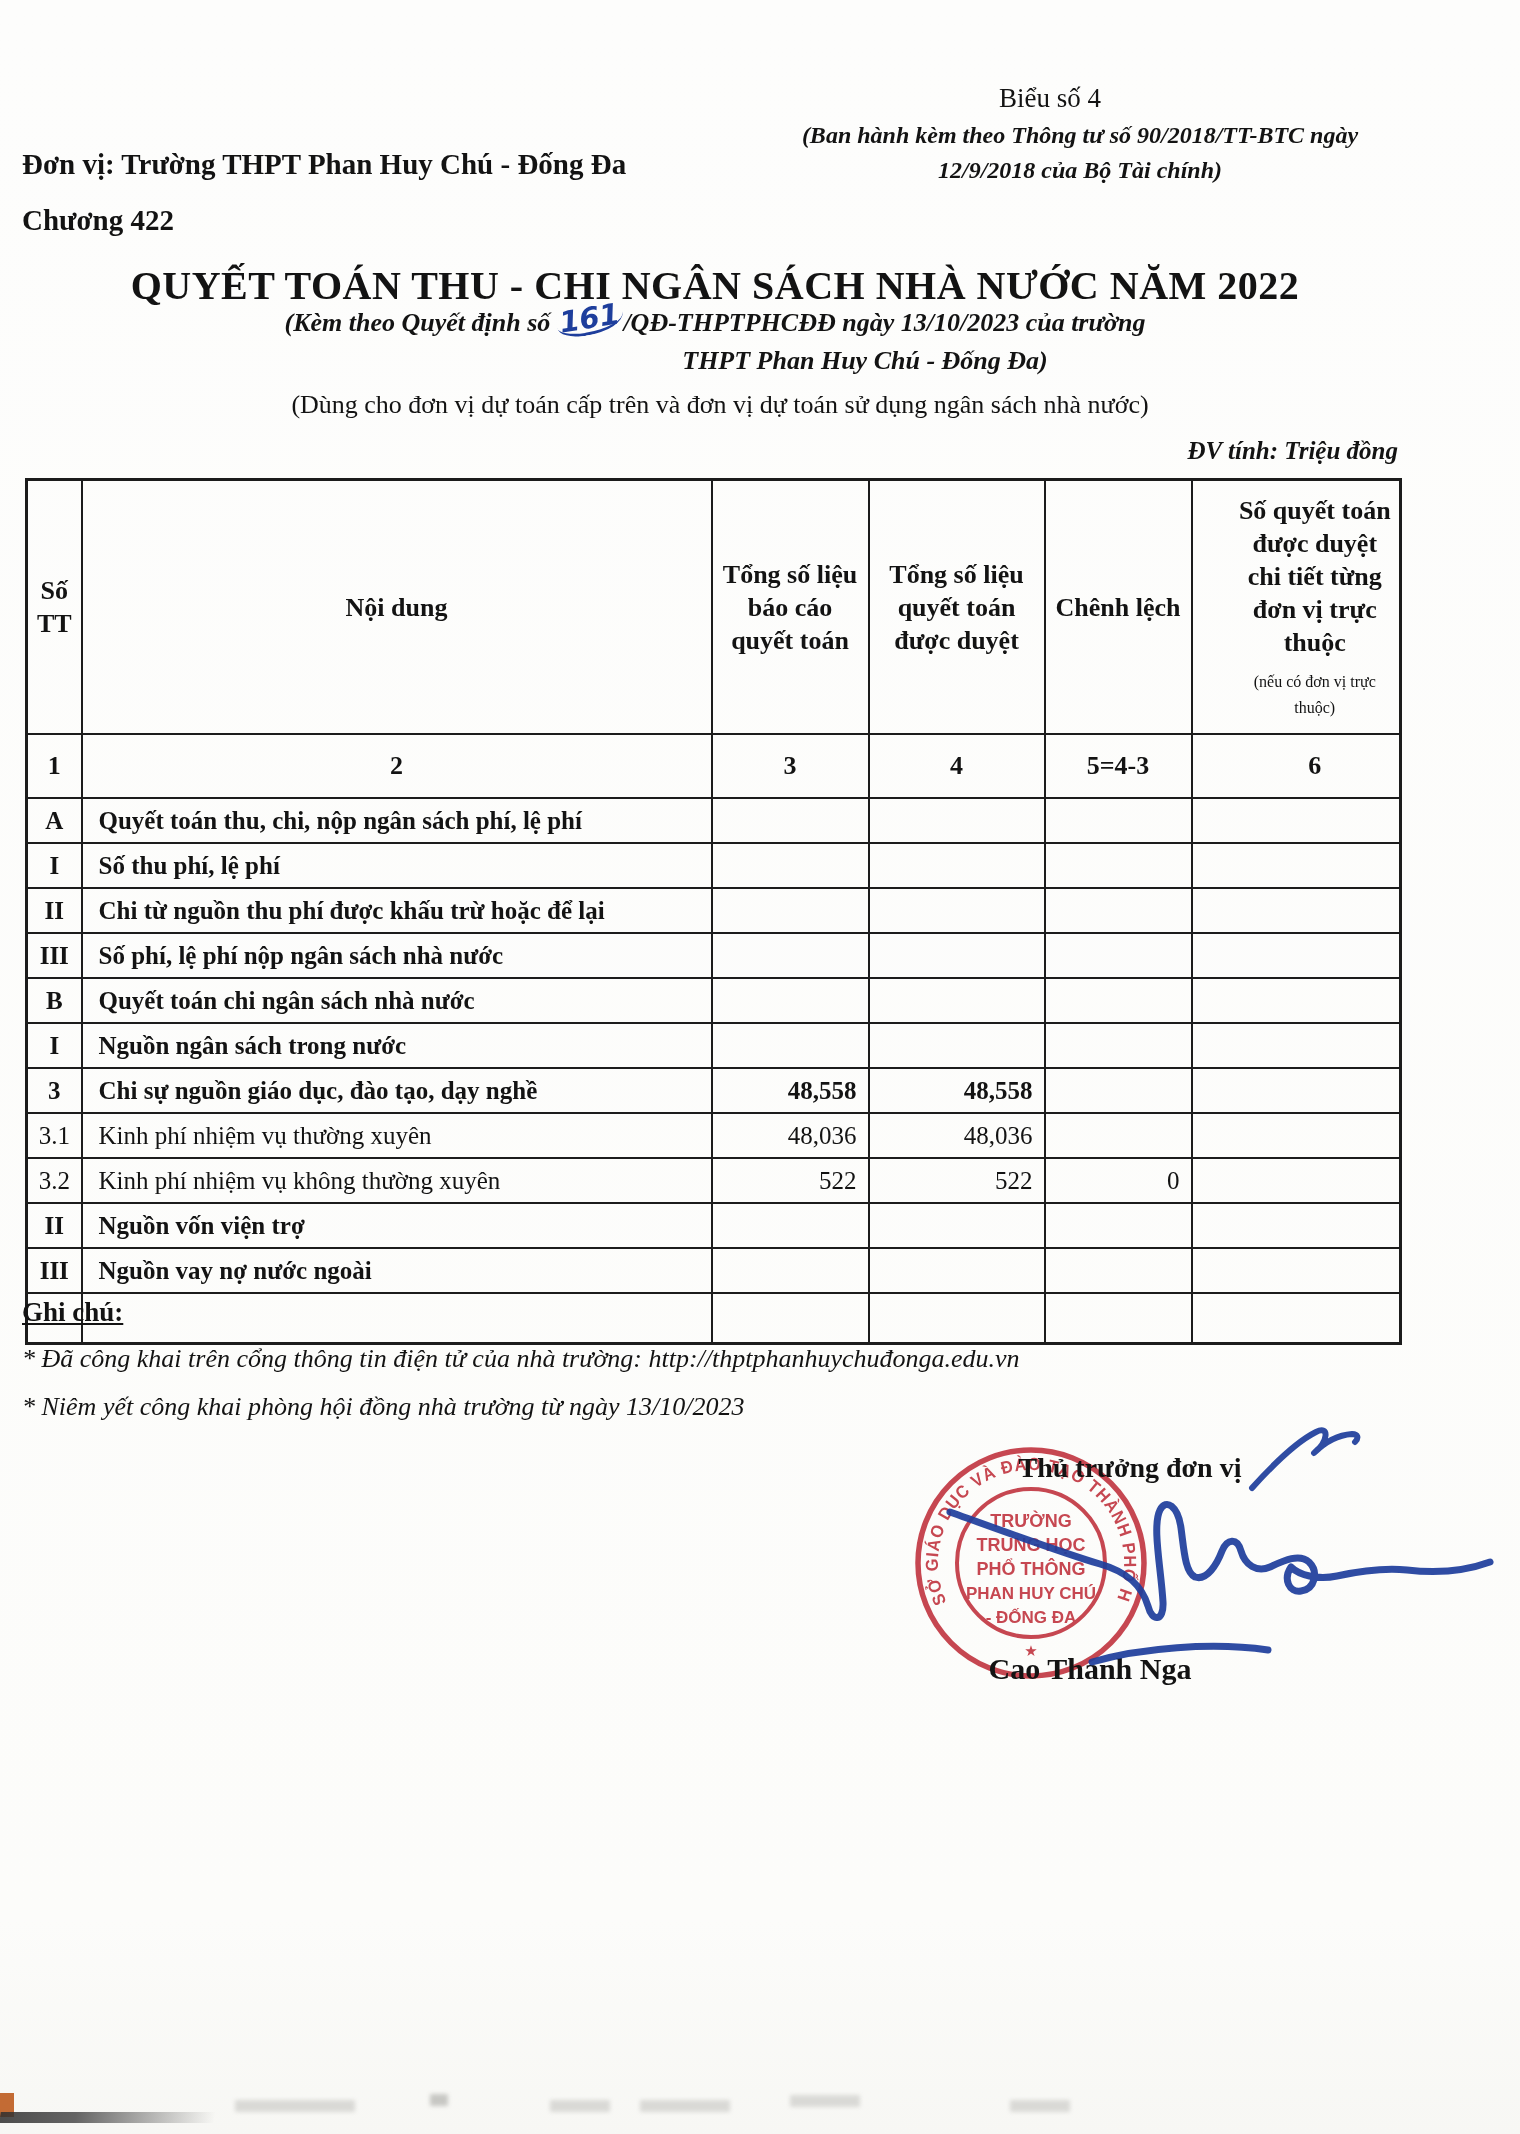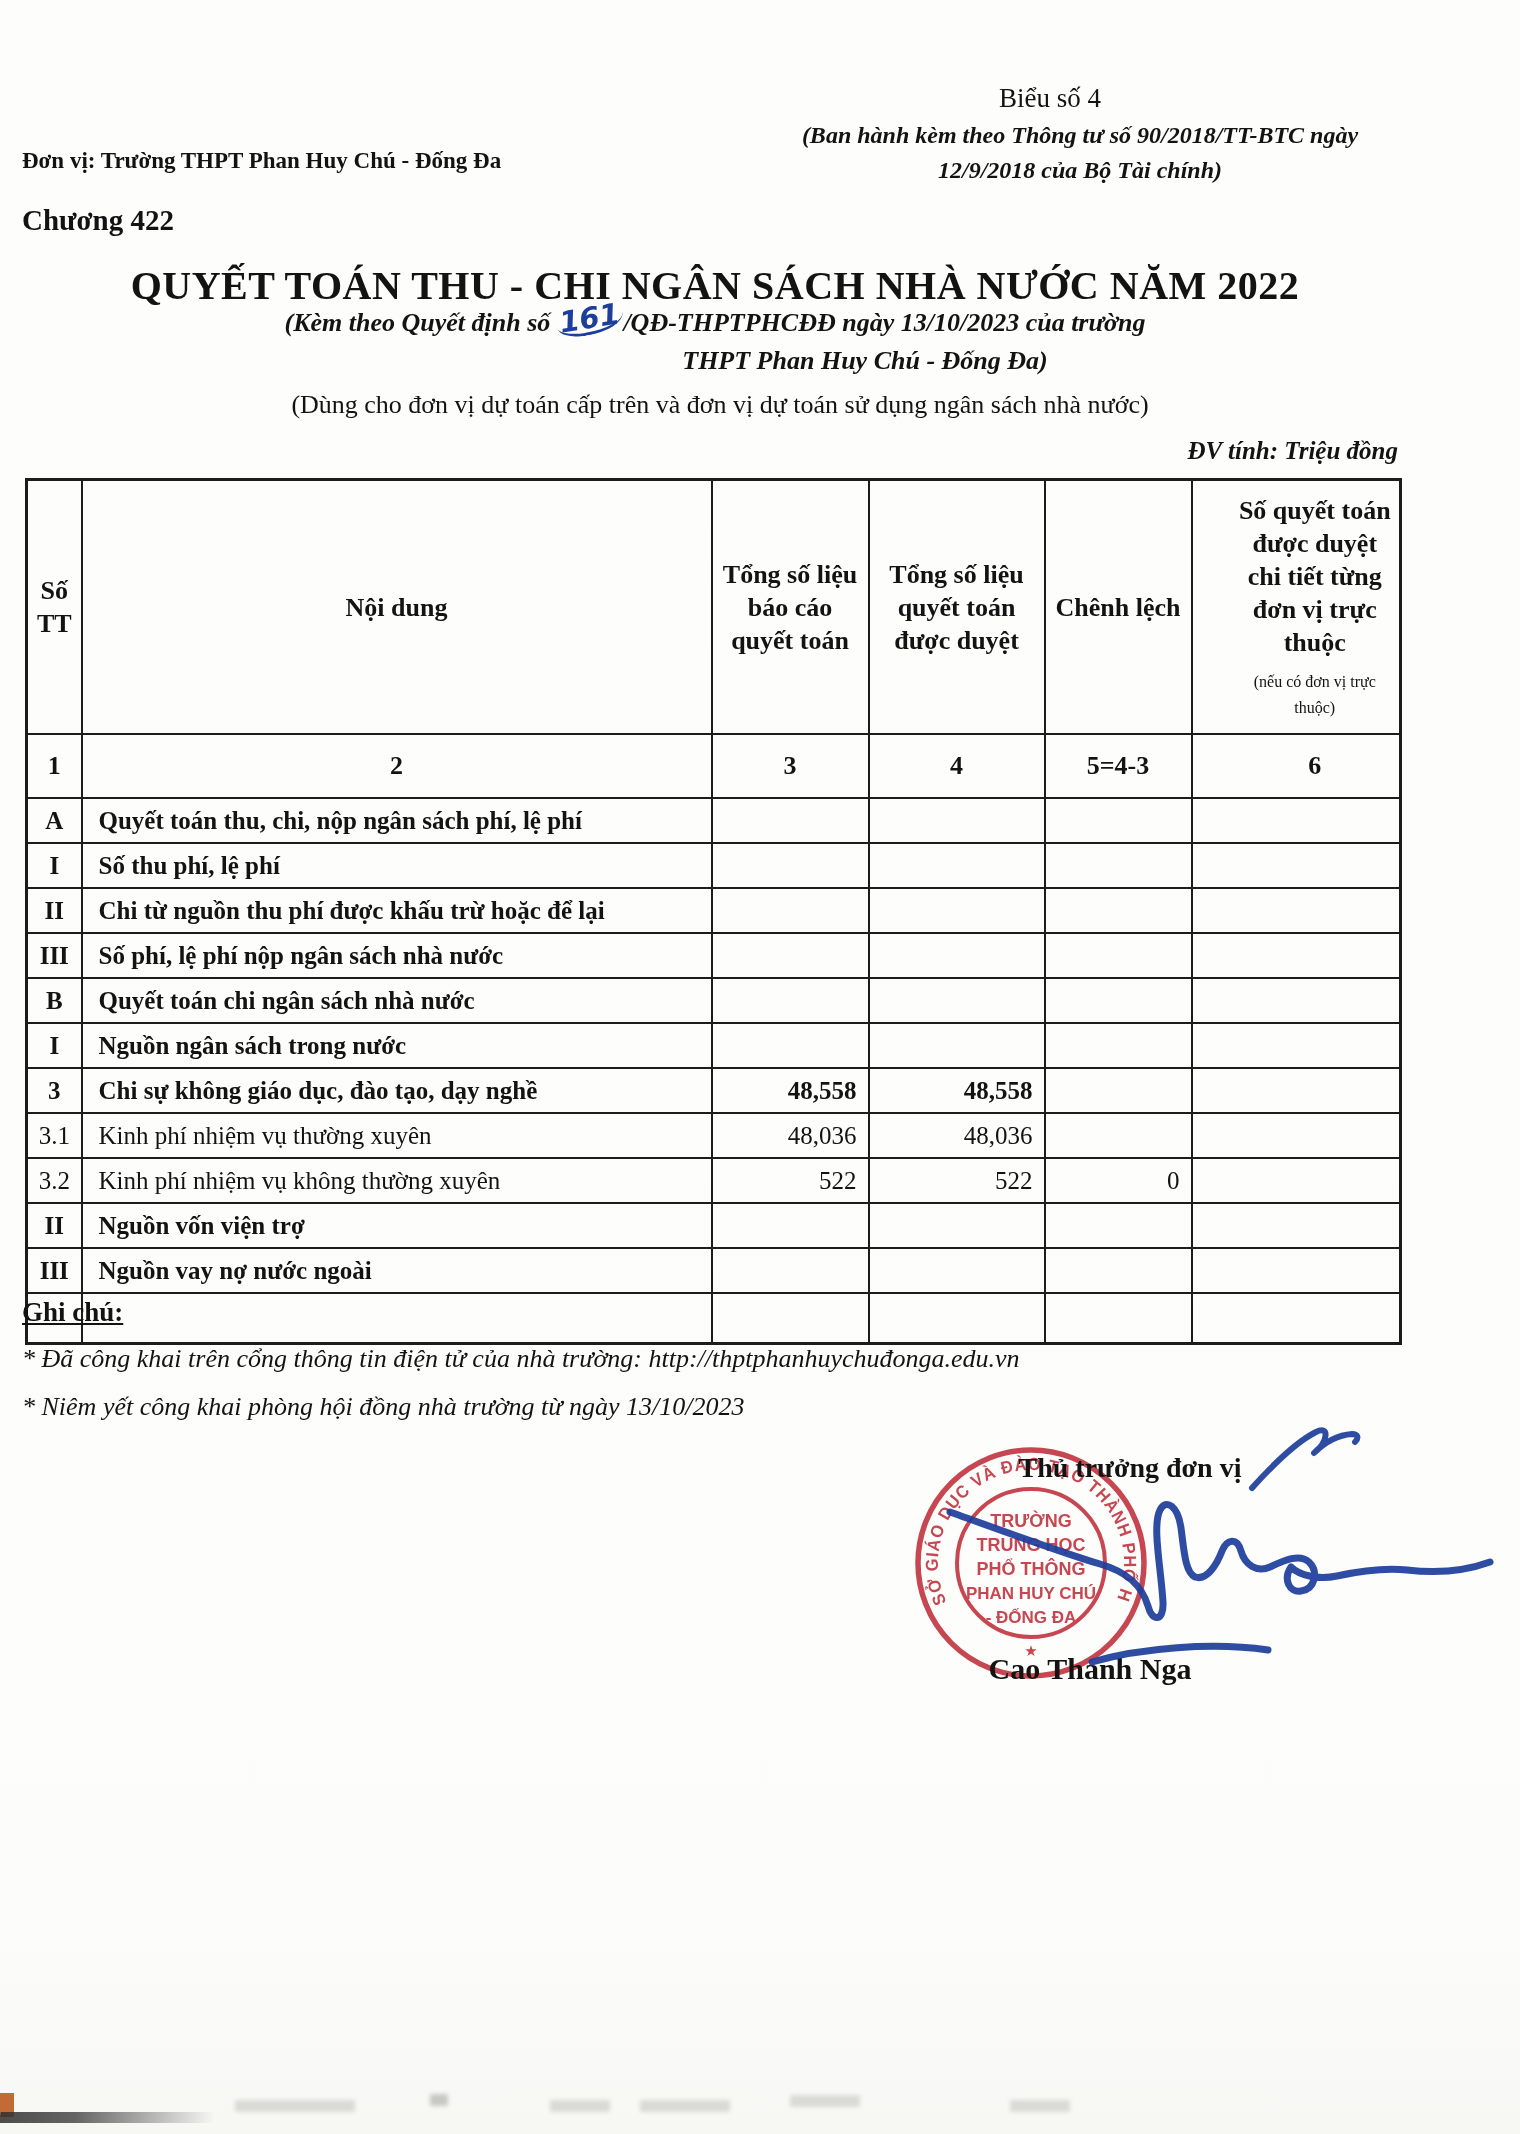--- a/index.html
+++ b/index.html
@@ -11,21 +11,21 @@
     overflow:hidden;
   }
   .page{
     position:relative;width:1520px;height:2134px;
     background:linear-gradient(180deg,#fdfdfc 0%,#fcfcfa 90%,#f7f7f4 100%);
     overflow:hidden;
   }
   .abs{position:absolute;}
 
   
-  .unit-line{left:22px;top:148px;font-size:23px;font-weight:bold;}
+  .unit-line{left:22px;top:148px;font-size:29px;font-weight:bold;}
   .chapter-line{left:22px;top:204px;font-size:29px;font-weight:bold;}
   .form-no{left:880px;top:83px;width:340px;text-align:center;font-size:27px;}
   .form-note{left:740px;top:118px;width:680px;text-align:center;font-size:24px;font-style:italic;font-weight:bold;line-height:35px;}
 
   
   .title{left:0;top:262px;width:1430px;text-align:center;font-size:40px;font-weight:bold;letter-spacing:.5px;}
   .subtitle1{left:0;top:308px;width:1430px;text-align:center;font-size:26px;font-style:italic;font-weight:bold;}
   .subtitle2{left:150px;top:346px;width:1430px;text-align:center;font-size:26px;font-style:italic;font-weight:bold;}
   .usage-note{left:0;top:390px;width:1440px;text-align:center;font-size:26px;}
   .dv-tinh{left:998px;top:437px;width:400px;text-align:right;font-size:25px;font-weight:bold;font-style:italic;}
@@ -180,21 +180,21 @@
       <tr class="data bold-row">
         <td class="no first">I</td>
         <td class="content">Nguồn ngân sách trong nước</td>
         <td class="num"></td>
         <td class="num"></td>
         <td class="num"></td>
         <td class="num last"></td>
       </tr>
       <tr class="data bold-row">
         <td class="no first">3</td>
-        <td class="content">Chi sự không giáo dục, đào tạo, dạy nghề</td>
+        <td class="content">Chi sự nguồn giáo dục, đào tạo, dạy nghề</td>
         <td class="num">48,558</td>
         <td class="num">48,558</td>
         <td class="num"></td>
         <td class="num last"></td>
       </tr>
       <tr class="data">
         <td class="no first" style="font-weight:normal">3.1</td>
         <td class="content">Kinh phí nhiệm vụ thường xuyên</td>
         <td class="num">48,036</td>
         <td class="num">48,036</td>

